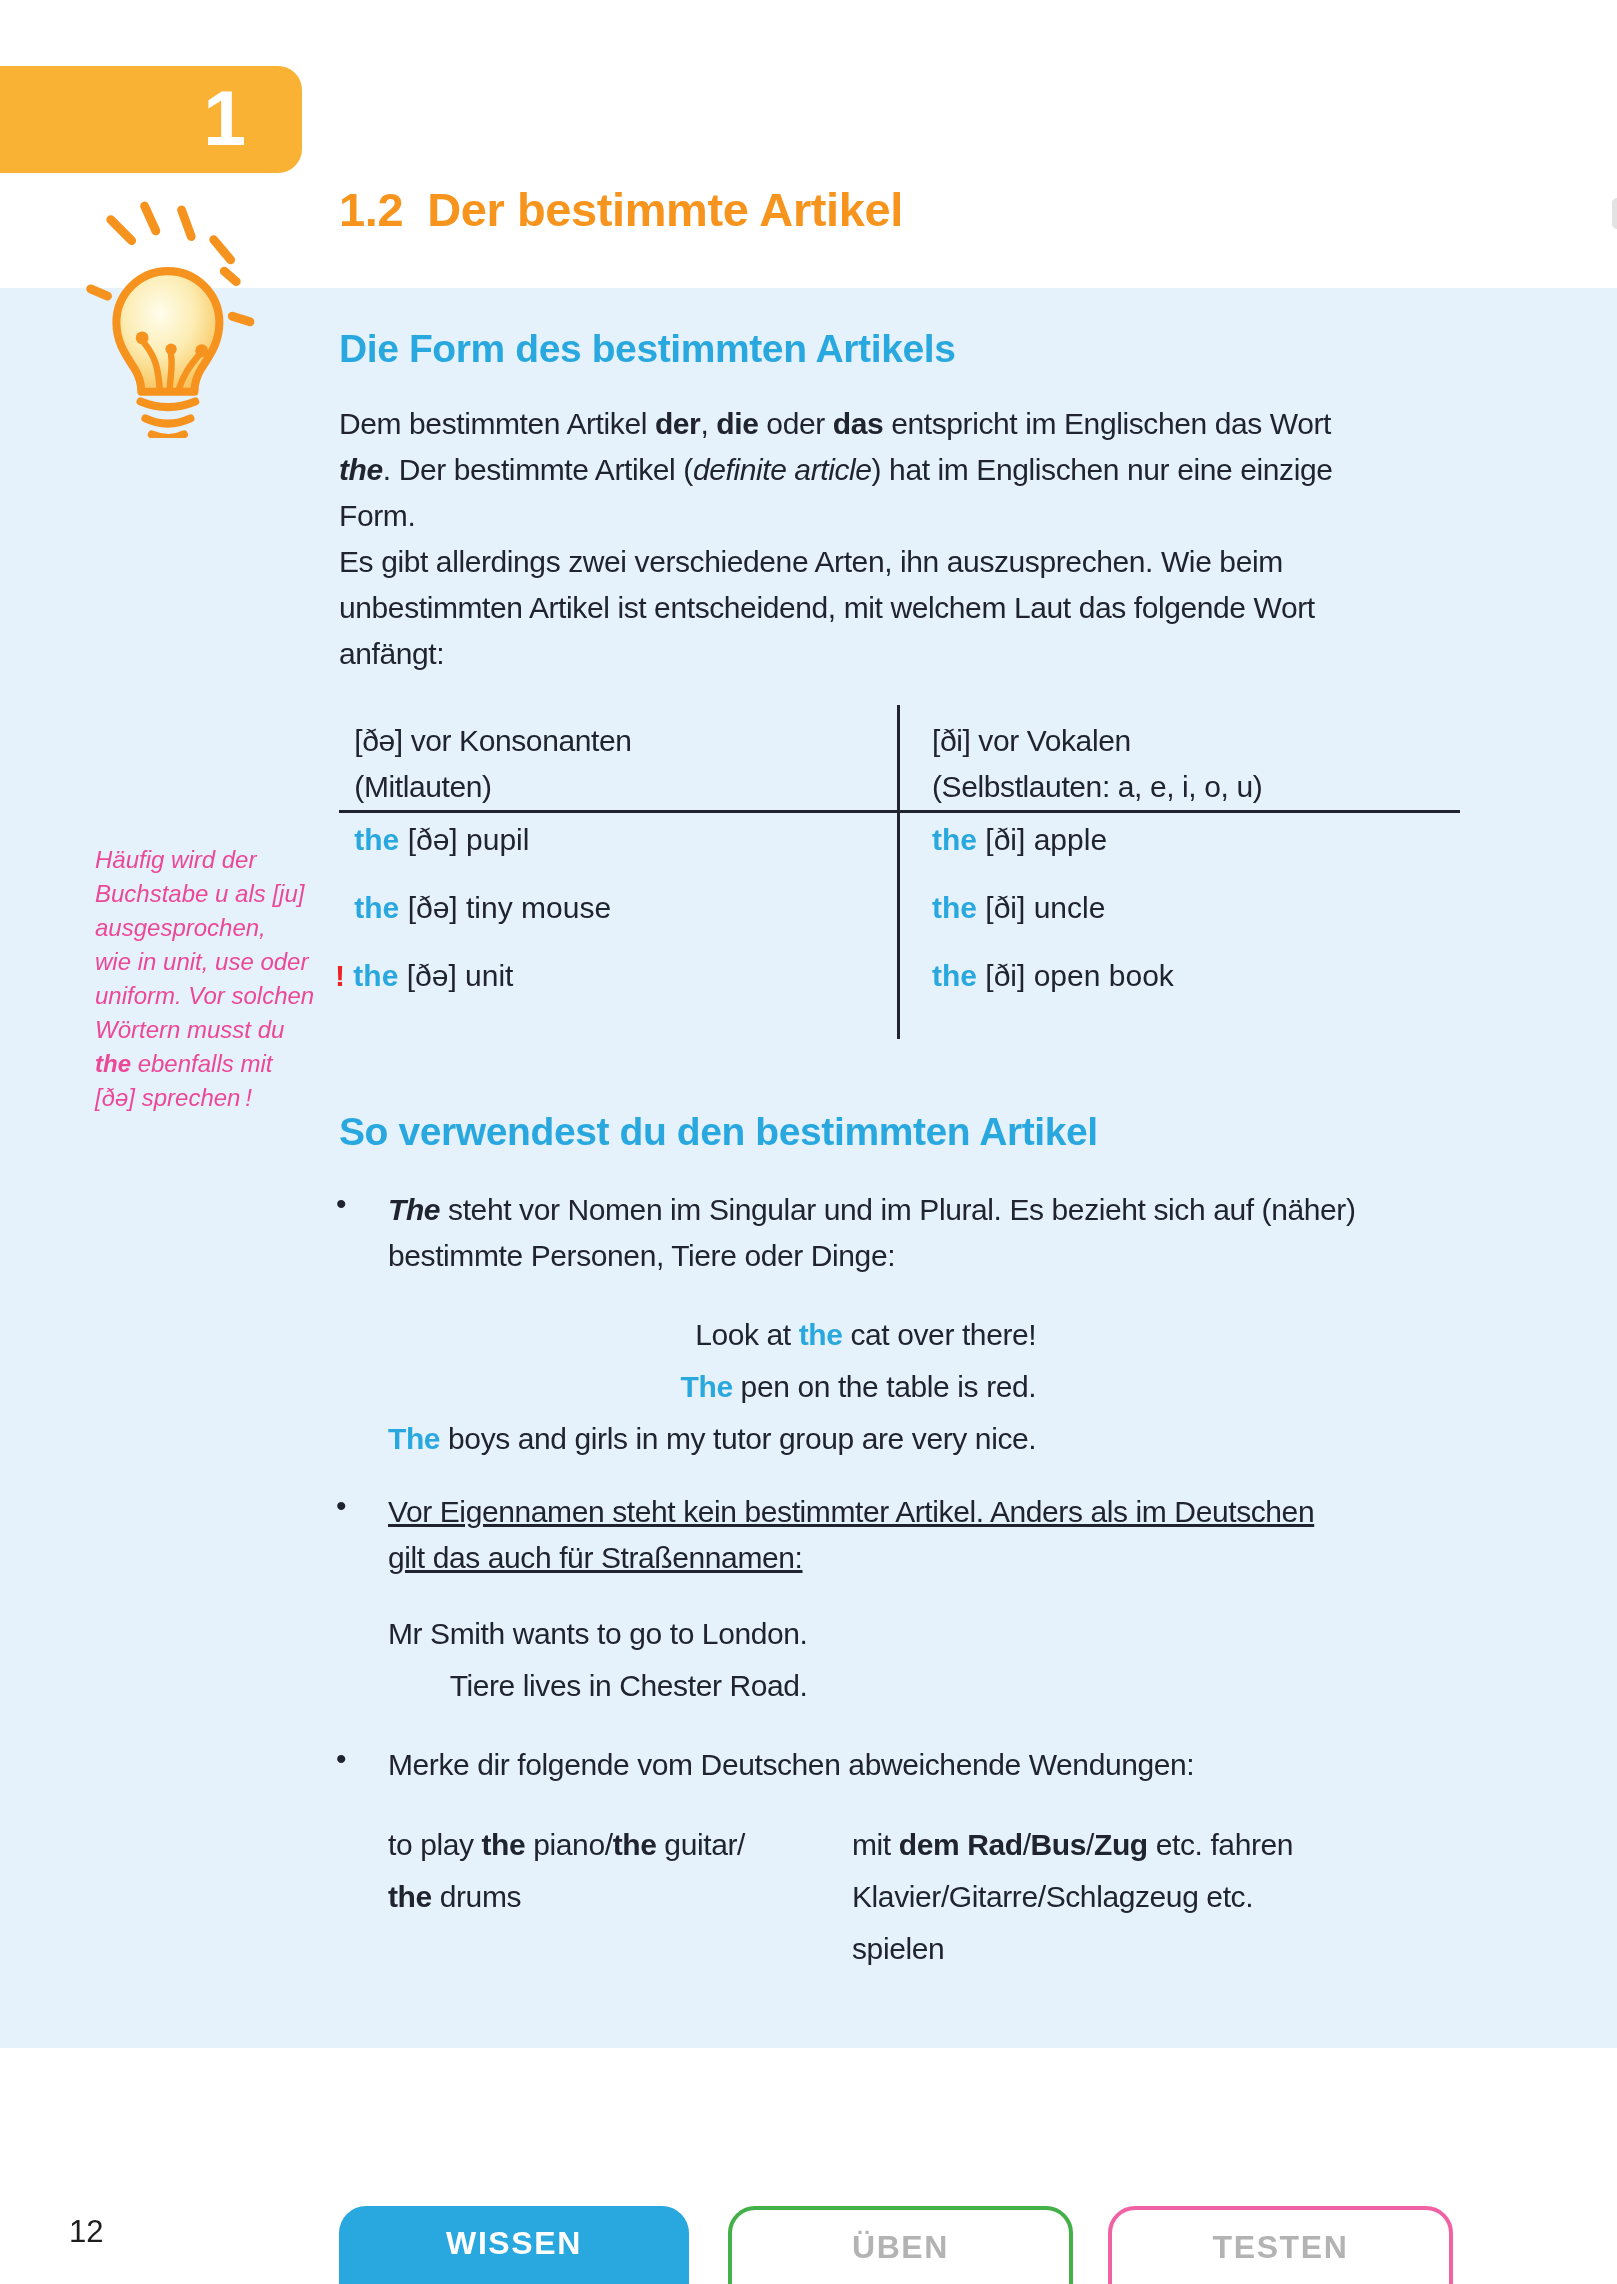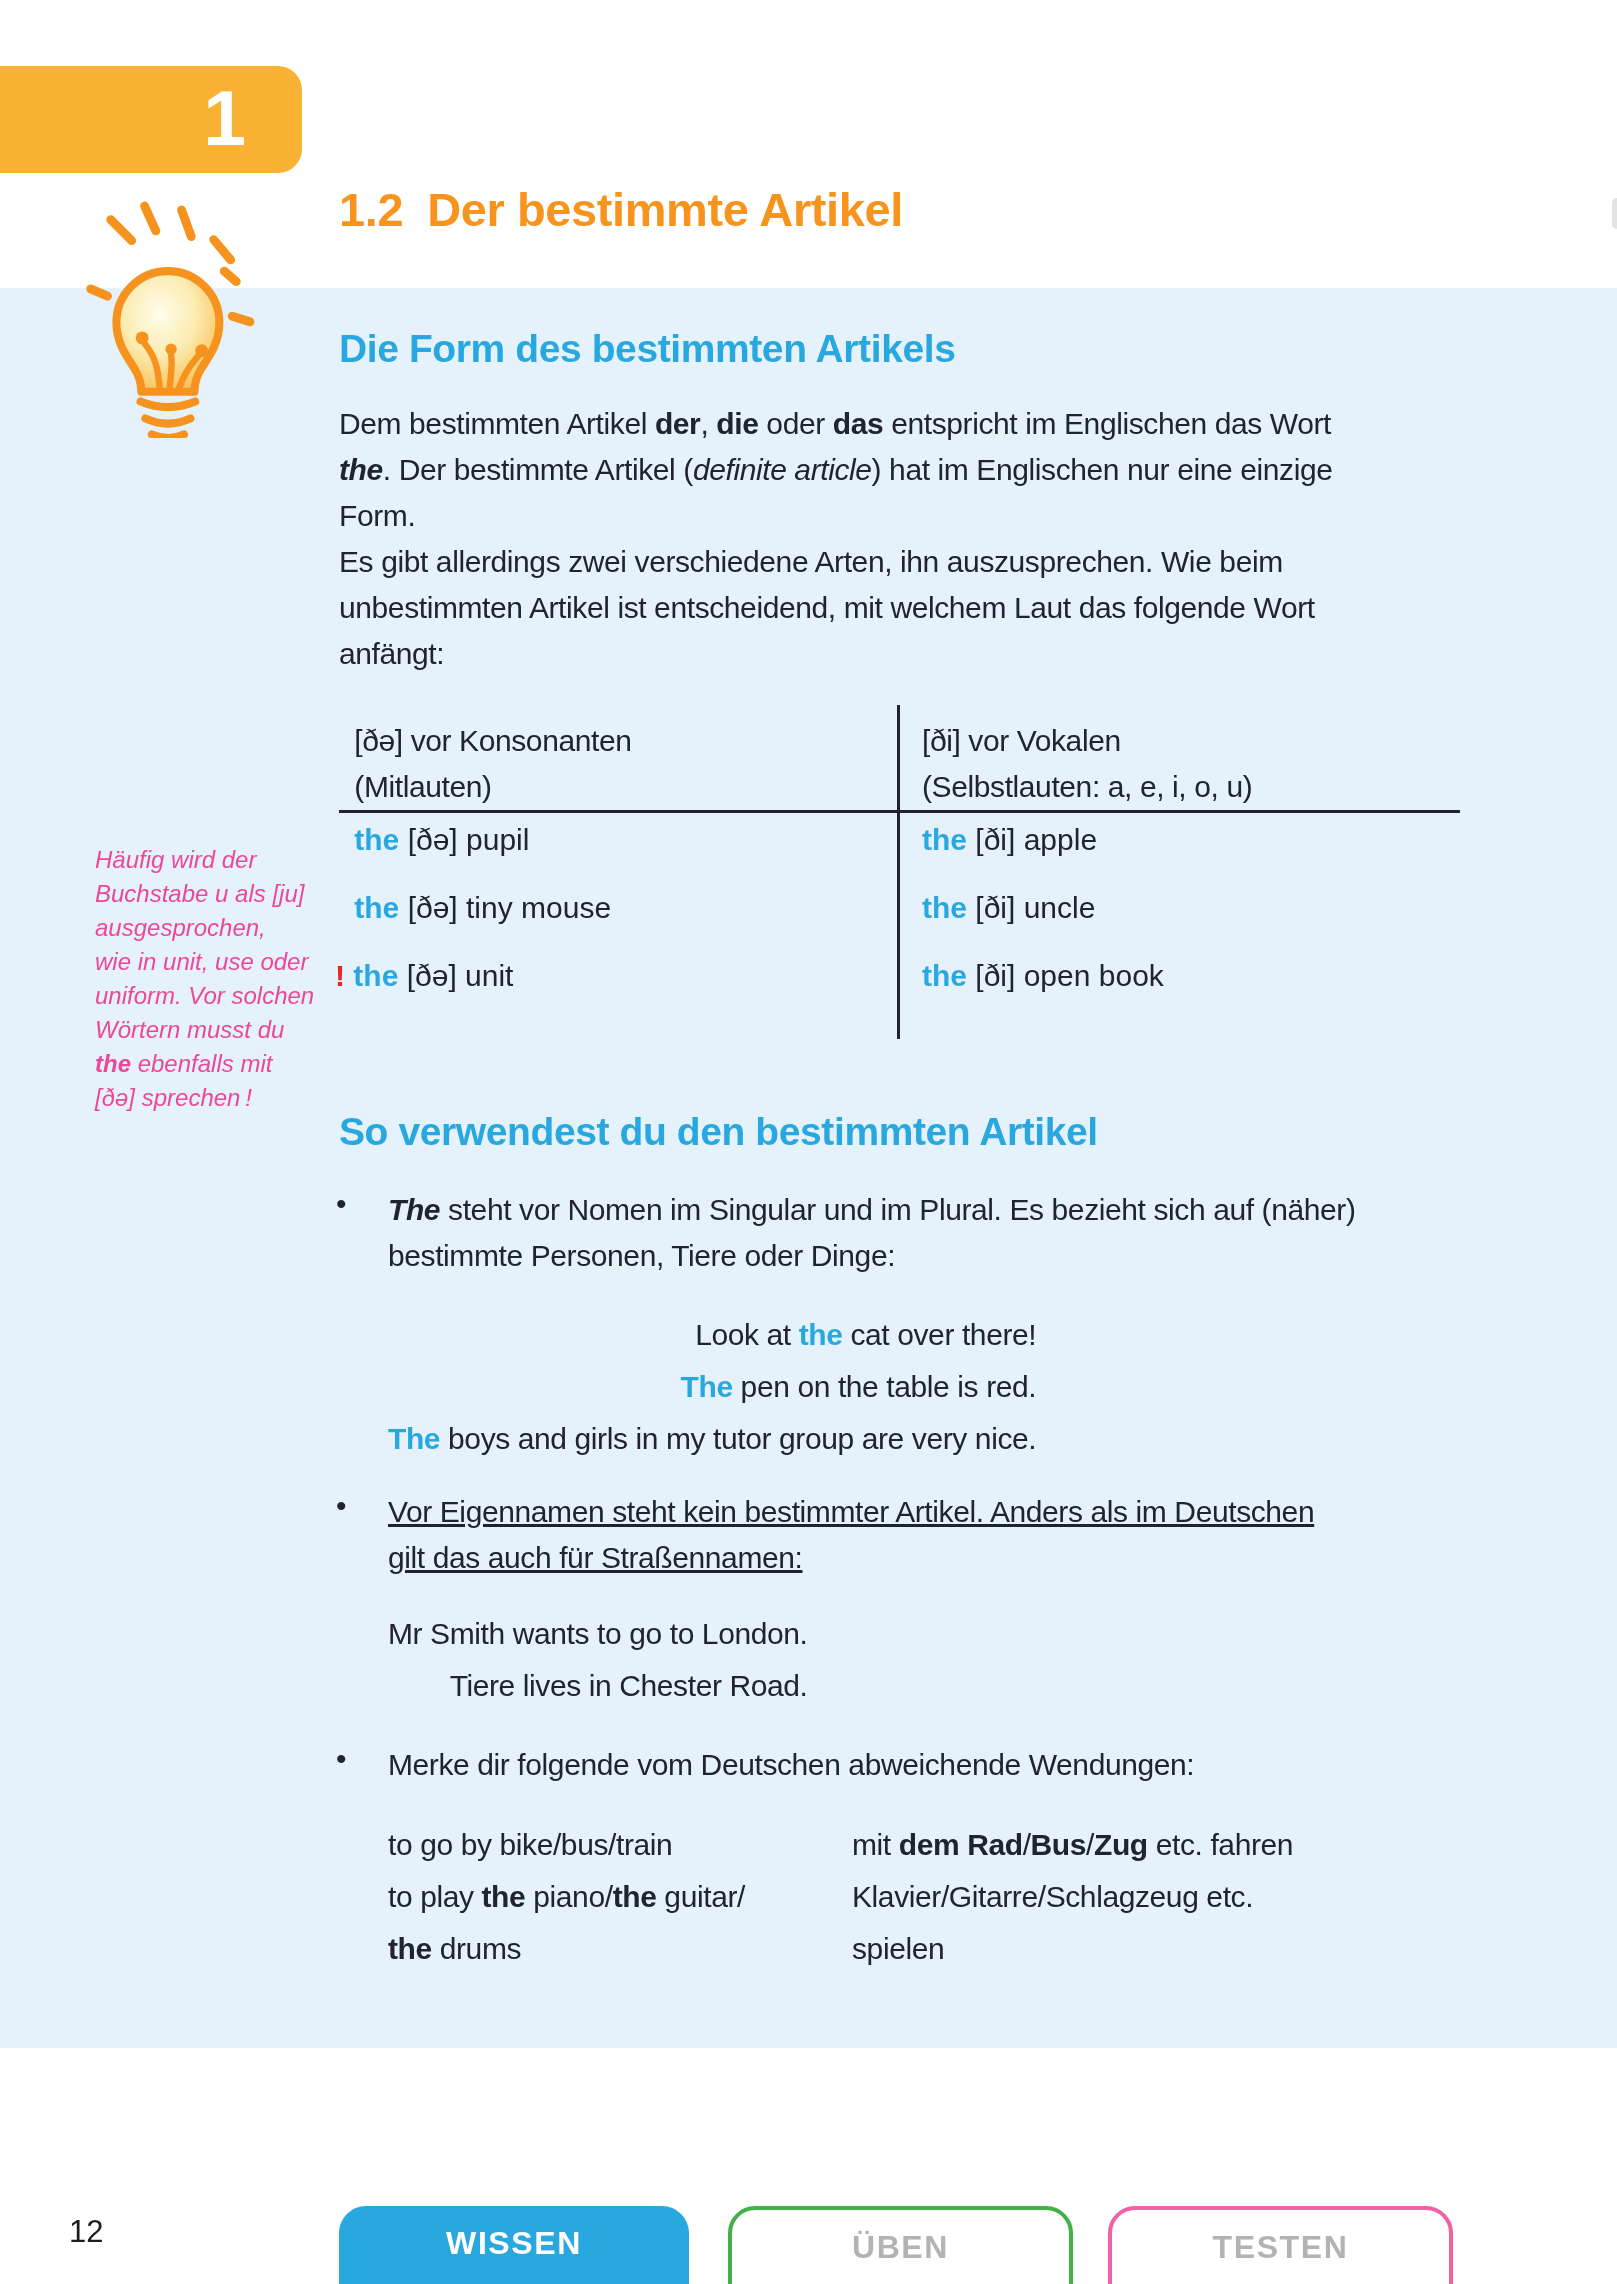--- a/index.html
+++ b/index.html
@@ -34,21 +34,21 @@
   .i{font-style:italic;}
   .c-cyan{color:#29A8DF;}
   .c-red{color:#ED2224;}
   
   .pron-table{position:absolute;left:339px;top:703px;width:1121px;height:338px;}
   .pt-divider{position:absolute;left:558px;top:1.6px;width:3.2px;height:334px;background:#20242E;}
   .pt-head{display:flex;border-bottom:3.2px solid #20242E;padding-top:14.5px;}
   .pt-head .cell{font-size:30px;line-height:46px;letter-spacing:-0.4px;}
   .pt-body{display:flex;margin-top:10px;}
   .cell-l{width:561px;box-sizing:border-box;padding-left:15.3px;}
-  .cell-r{flex:1;box-sizing:border-box;padding-left:22px;}
+  .cell-r{flex:1;box-sizing:border-box;padding-left:32px;}
   .pt-body .line{height:68px;white-space:nowrap;font-size:30px;}
   .pt-body .cell-l .line:last-child{text-indent:-19.3px;}
   
   #margin-note{
     left:95px;top:843px;width:258px;
     font-size:24px;line-height:34px;font-style:italic;color:#ec4899;letter-spacing:0;
   }
   
   .bullet-marker{position:absolute;left:336px;font-size:30px;}
   .bullet-lines{line-height:46px;left:388px;}
@@ -205,21 +205,20 @@
   <div class="textblock example-lines" id="b2-examples">
       <div class="line"><span>Mr Smith wants to go to London.</span></div>
       <div class="line"><span>Tiere lives in Chester Road.</span></div>
     </div>
 
   <div class="bullet-marker" id="b3-marker">•</div>
   <div class="textblock bullet-lines" id="b3-lines">
       <div class="line"><span>Merke dir folgende vom Deutschen abweichende Wendungen:</span></div>
     </div>
   <div class="textblock phrase-col" id="b3-col-left">
-      <div class="line"><span>to go by bike/bus/train</span></div>
       <div class="line"><span>to play </span><span class="b">the</span><span> piano/</span><span class="b">the</span><span> guitar/</span></div>
       <div class="line"><span class="b">the</span><span> drums</span></div>
     </div>
   <div class="textblock phrase-col" id="b3-col-right">
       <div class="line"><span>mit </span><span class="b">dem Rad</span><span>/</span><span class="b">Bus</span><span>/</span><span class="b">Zug</span><span> etc. fahren</span></div>
       <div class="line"><span>Klavier/Gitarre/Schlagzeug etc.</span></div>
       <div class="line"><span>spielen</span></div>
     </div>
 
   <div class="page-number">12</div>

